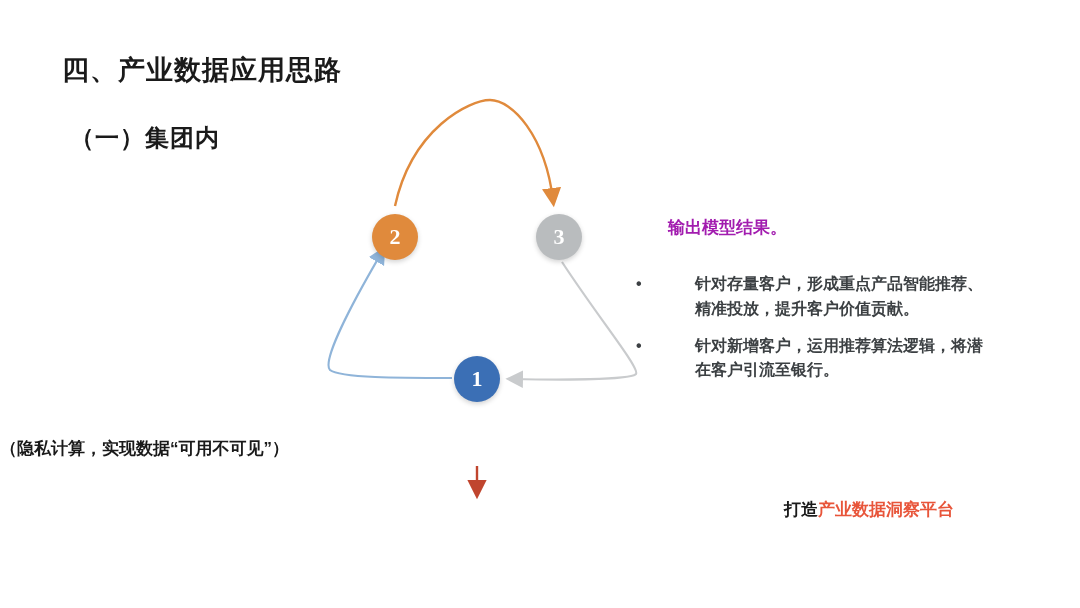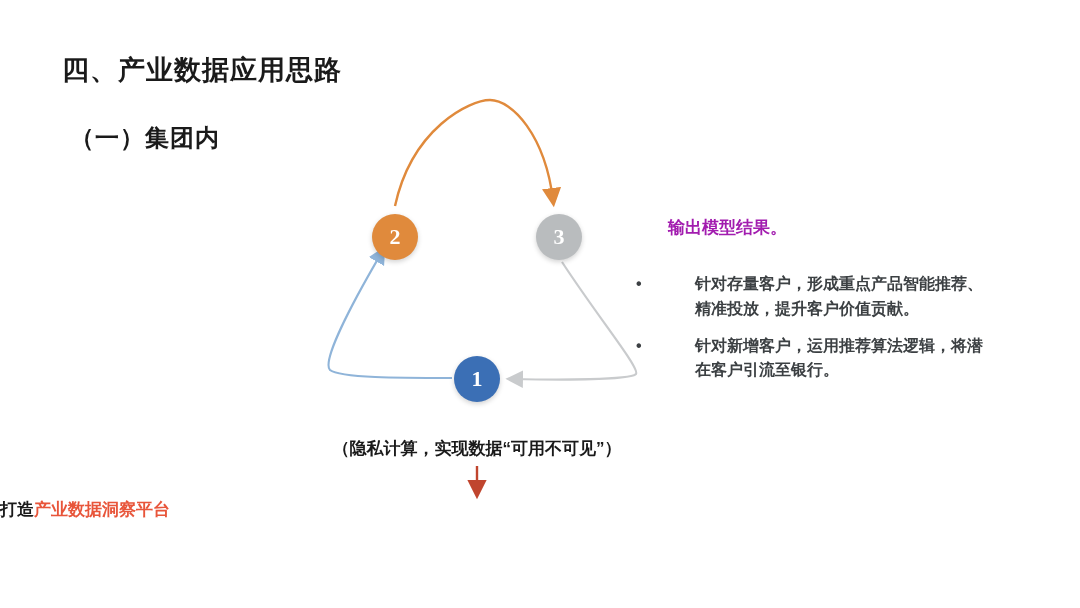--- a/index.html
+++ b/index.html
@@ -91,31 +91,30 @@
     text-align: center;
     font-size: 17px;
     font-weight: bold;
     color: #1a1a1a;
   }
   .label-bottom2 {
     position: absolute;
     left: 0;
     top: 437px;
     width: 954px;
-    text-align: center;
     font-size: 17px;
     font-weight: bold;
     color: #1a1a1a;
   }
   .label-platform {
     position: absolute;
     left: 0;
     top: 498px;
     width: 954px;
-    text-align: left;
+    text-align: right;
     font-size: 17px;
     font-weight: bold;
     color: #1a1a1a;
   }
   .label-platform .accent {
     color: #e8553a;
   }
   .right-heading {
     position: absolute;
     left: 628px;

